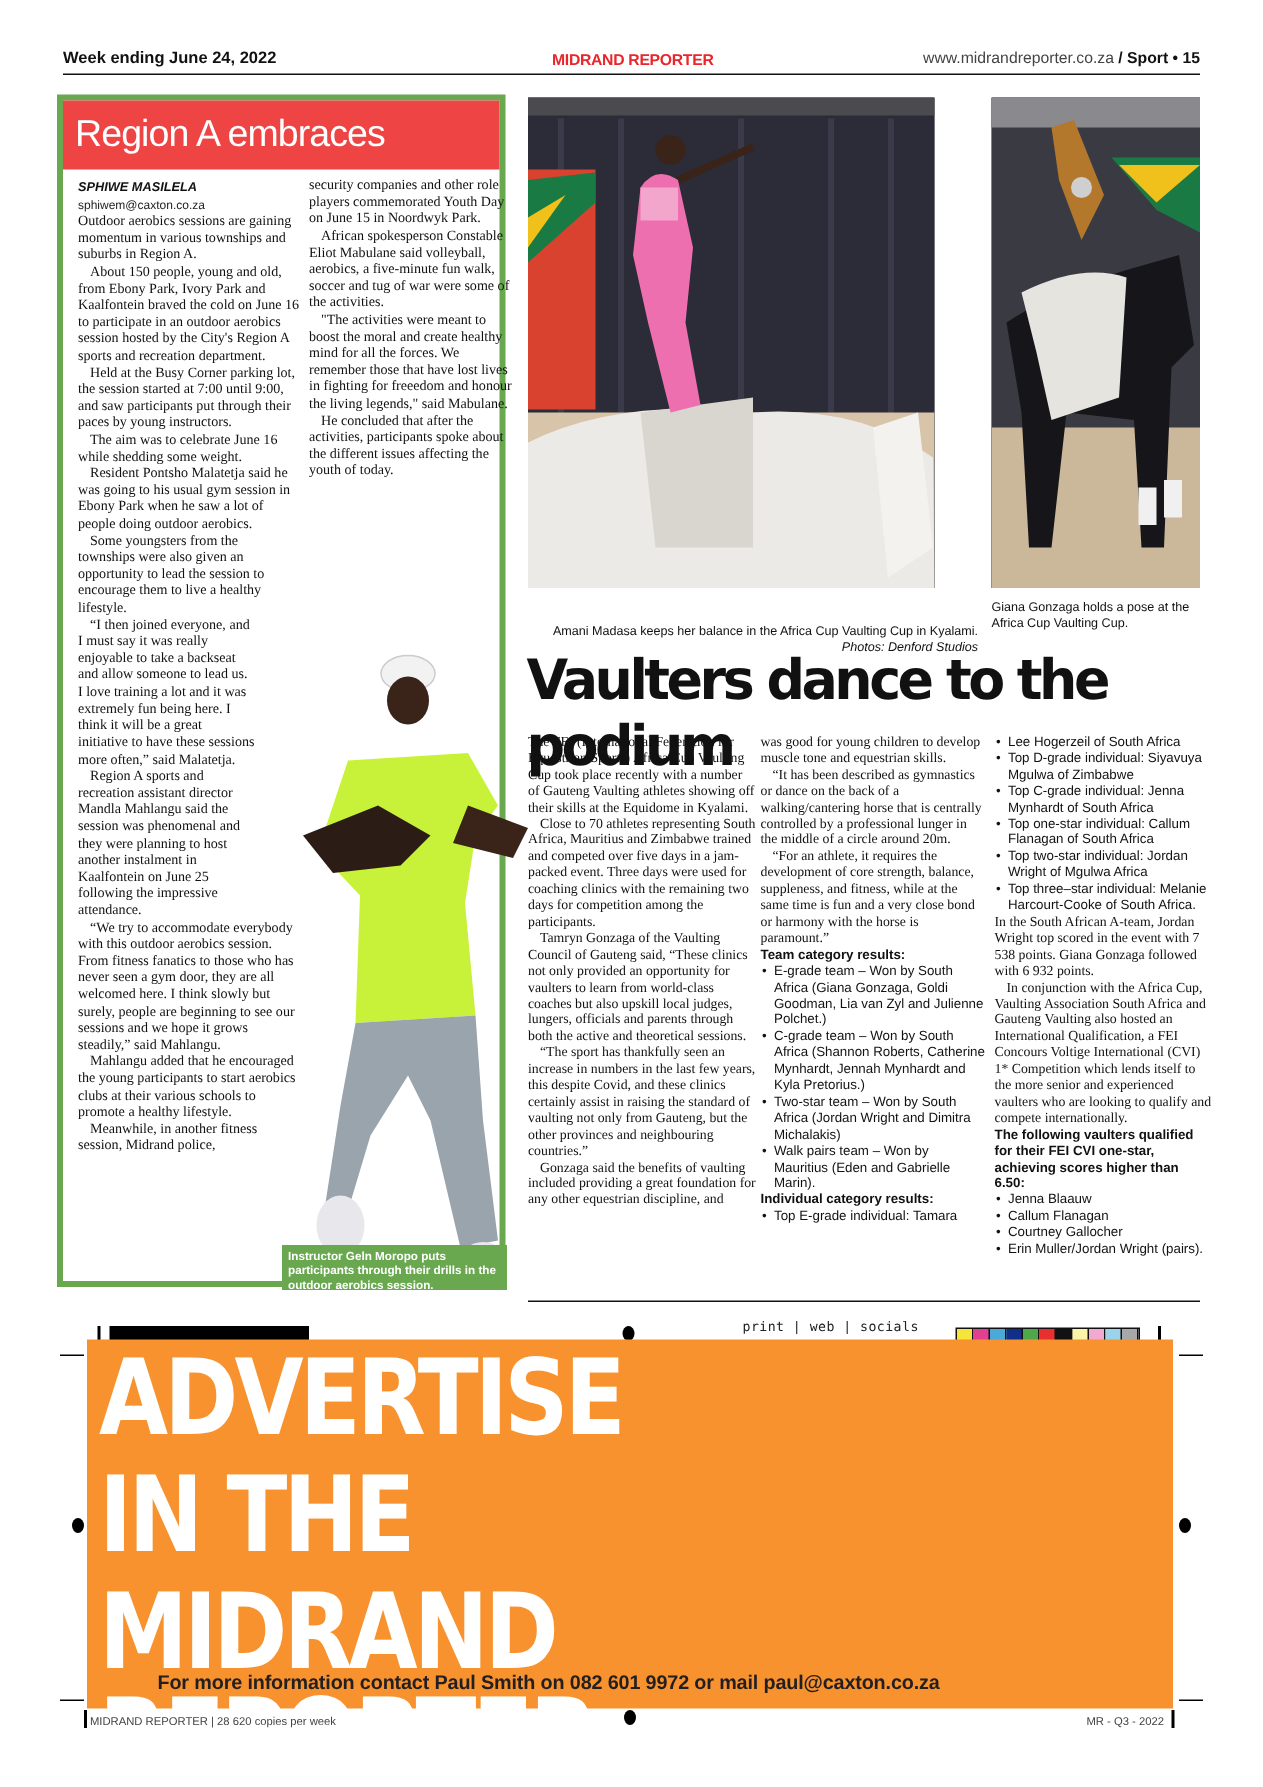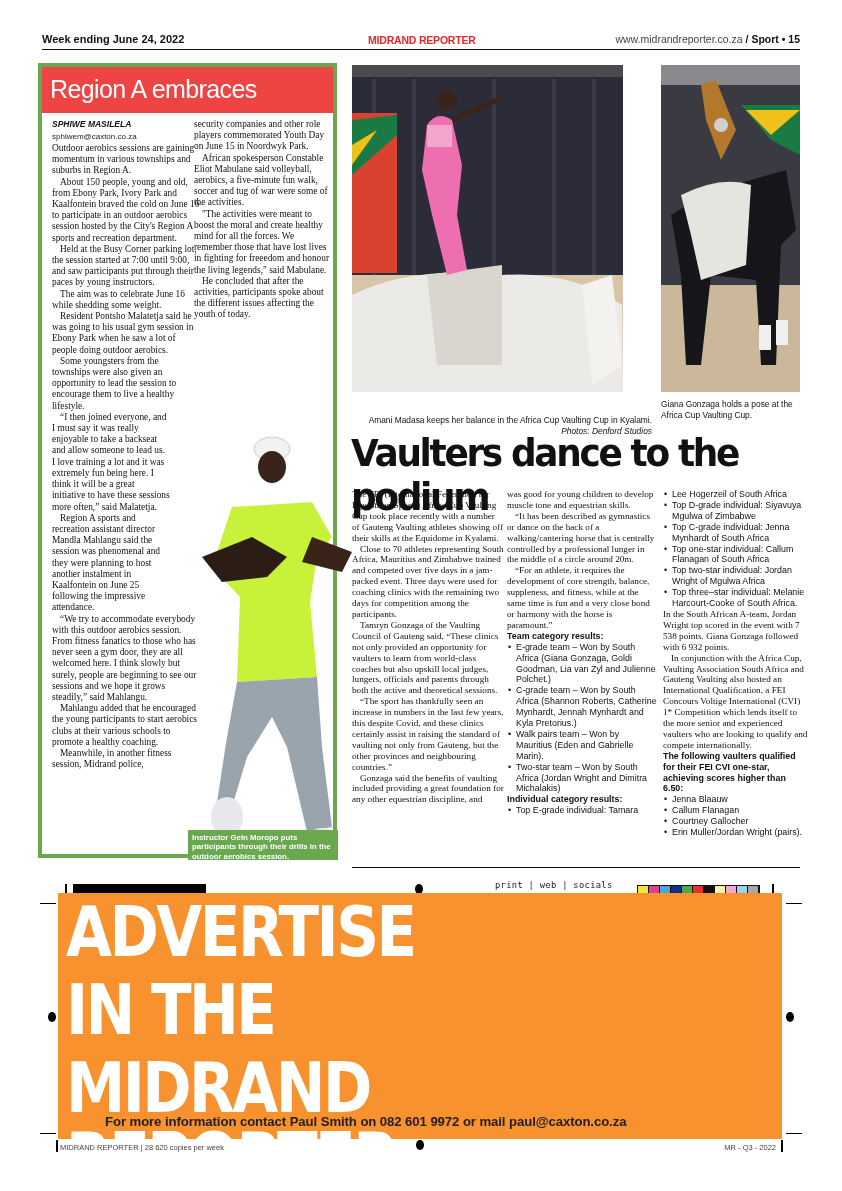--- a/index.html
+++ b/index.html
@@ -16,21 +16,21 @@
   
   .regionbox { position: absolute; left: 38px; top: 63px; width: 299px; height: 795px; border: 4px solid #69a84f; background: #fff; }
   .regionbox .title { background: #ef4444; color: #fff; font-family: "Liberation Sans", sans-serif; font-size: 25px; height: 46px; line-height: 44px; padding-left: 8px; letter-spacing: -0.6px; transform-origin: left; }
   .byline { position: absolute; left: 10px; top: 52px; font-family: "Liberation Sans", sans-serif; }
   .byline .name { font-weight: bold; font-style: italic; font-size: 8.5px; }
   .byline .email { font-size: 8px; margin-top: 3px; color: #222; }
   .col { position: absolute; font-size: 9.4px; line-height: 11.2px; color: #111; }
   .col p { text-indent: 8px; }
   .col p.noind { text-indent: 0; }
   .ra-col1 { left: 10px; top: 76px; width: 150px; }
-  .ra-col2 { left: 152px; top: 52px; width: 140px; }
+  .ra-col2 { left: 164px; top: 52px; width: 140px; }
 
   .runner { position: absolute; left: 150px; top: 360px; width: 160px; height: 440px; }
   .caption-green { position: absolute; left: 146px; top: 763px; width: 150px; height: 30px; background: #69a84f; color: #fff; font-family: "Liberation Sans", sans-serif; font-weight: bold; font-size: 7.8px; line-height: 9.4px; padding: 3px 3px 2px 4px; }
   .caption-green i { display: block; }
 
   
   .photo1 { position: absolute; left: 352px; top: 65px; width: 271px; height: 327px; overflow: hidden; background: #2a2a35; }
   .photo2 { position: absolute; left: 661px; top: 65px; width: 139px; height: 327px; overflow: hidden; background: #3a3a42; }
   .photo-cap { position: absolute; font-family: "Liberation Sans", sans-serif; font-size: 8.4px; line-height: 10.5px; color: #111; }
   .cap1 { left: 352px; top: 415px; width: 300px; text-align: right; }
@@ -84,21 +84,21 @@
   <div class="col ra-col1">
     <p class="noind">Outdoor aerobics sessions are gaining momentum in various townships and suburbs in Region A.</p>
     <p>About 150 people, young and old, from Ebony Park, Ivory Park and Kaalfontein braved the cold on June 16 to participate in an outdoor aerobics session hosted by the City's Region A sports and recreation department.</p>
     <p>Held at the Busy Corner parking lot, the session started at 7:00 until 9:00, and saw participants put through their paces by young instructors.</p>
     <p>The aim was to celebrate June 16 while shedding some weight.</p>
     <p>Resident Pontsho Malatetja said he was going to his usual gym session in Ebony Park when he saw a lot of people doing outdoor aerobics.</p>
     <p style="width:125px">Some youngsters from the townships were also given an opportunity to lead the session to encourage them to live a healthy lifestyle.</p>
     <p style="width:118px">“I then joined everyone, and I must say it was really enjoyable to take a backseat and allow someone to lead us. I love training a lot and it was extremely fun being here. I think it will be a great initiative to have these sessions more often,” said Malatetja.</p>
     <p style="width:110px">Region A sports and recreation assistant director Mandla Mahlangu said the session was phenomenal and they were planning to host another instalment in Kaalfontein on June 25 following the impressive attendance.</p>
     <p>“We try to accommodate everybody with this outdoor aerobics session. From fitness fanatics to those who has never seen a gym door, they are all welcomed here. I think slowly but surely, people are beginning to see our sessions and we hope it grows steadily,” said Mahlangu.</p>
-    <p>Mahlangu added that he encouraged the young participants to start aerobics clubs at their various schools to promote a healthy coaching.</p>
+    <p>Mahlangu added that he encouraged the young participants to start aerobics clubs at their various schools to promote a healthy lifestyle.</p>
     <p>Meanwhile, in another fitness session, Midrand police,</p>
   </div>
   <div class="col ra-col2">
     <p class="noind">security companies and other role players commemorated Youth Day on June 15 in Noordwyk Park.</p>
     <p>African spokesperson Constable Eliot Mabulane said volleyball, aerobics, a five-minute fun walk, soccer and tug of war were some of the activities.</p>
     <p>"The activities were meant to boost the moral and create healthy mind for all the forces. We remember those that have lost lives in fighting for freeedom and honour the living legends," said Mabulane.</p>
     <p>He concluded that after the activities, participants spoke about the different issues affecting the youth of today.</p>
   </div>
   <svg class="runner" viewBox="0 0 160 440">
     <ellipse cx="80" cy="22" rx="18" ry="12" fill="#f2f2f2" stroke="#ccc"></ellipse>
@@ -165,22 +165,22 @@
 </div>
 
 <div class="col vd-col2" style="font-size:9.2px;line-height:10.9px;">
   <p class="noind">was good for young children to develop muscle tone and equestrian skills.</p>
   <p>“It has been described as gymnastics or dance on the back of a walking/cantering horse that is centrally controlled by a professional lunger in the middle of a circle around 20m.</p>
   <p>“For an athlete, it requires the development of core strength, balance, suppleness, and fitness, while at the same time is fun and a very close bond or harmony with the horse is paramount.”</p>
   <div class="subhead">Team category results:</div>
   <ul class="bul">
     <li>E-grade team – Won by South Africa (Giana Gonzaga, Goldi Goodman, Lia van Zyl and Julienne Polchet.)</li>
     <li>C-grade team – Won by South Africa (Shannon Roberts, Catherine Mynhardt, Jennah Mynhardt and Kyla Pretorius.)</li>
+    <li>Two-star team – Won by South Africa (Jordan Wright and Dimitra Michalakis)</li>
     <li>Walk pairs team – Won by Mauritius (Eden and Gabrielle Marin).</li>
-    <li>Two-star team – Won by South Africa (Jordan Wright and Dimitra Michalakis)</li>
   </ul>
   <div class="subhead">Individual category results:</div>
   <ul class="bul">
     <li>Top E-grade individual: Tamara</li>
   </ul>
 </div>
 
 <div class="col vd-col3" style="font-size:9.2px;line-height:10.9px;">
   <ul class="bul">
     <li style="list-style:none;">Lee Hogerzeil of South Africa</li>

